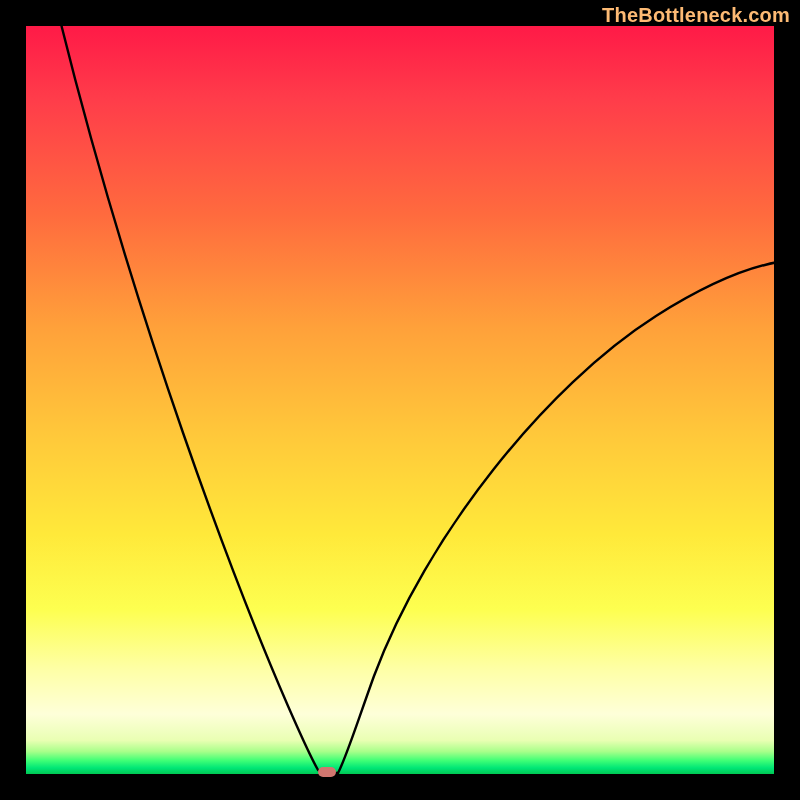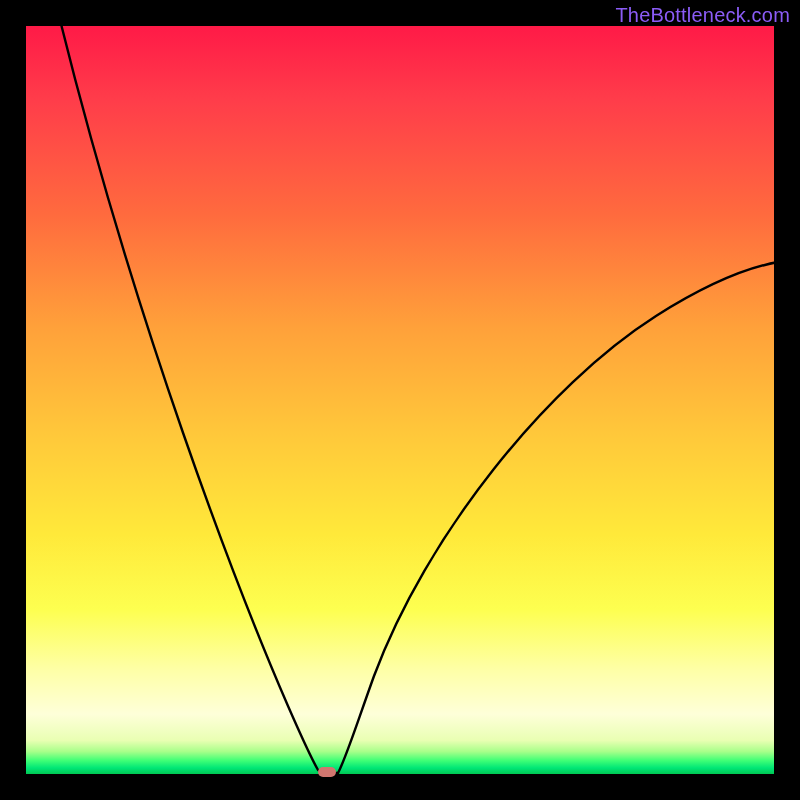--- a/index.html
+++ b/index.html
@@ -38,23 +38,23 @@
       #a8ff8a 97%,
       #3fff76 98.2%,
       #00e676 99.2%,
       #00c853 100%
     );
   }
   .watermark {
     position: absolute;
     top: 4px;
     right: 10px;
-    color: #8b5cf6;
+    color: #fdba74;
     font-size: 20px;
-    font-weight: 400;
+    font-weight: 700;
     letter-spacing: 0.2px;
     user-select: none;
   }
   svg.curve {
     position: absolute;
     inset: 0;
     width: 100%;
     height: 100%;
     overflow: visible;
   }

